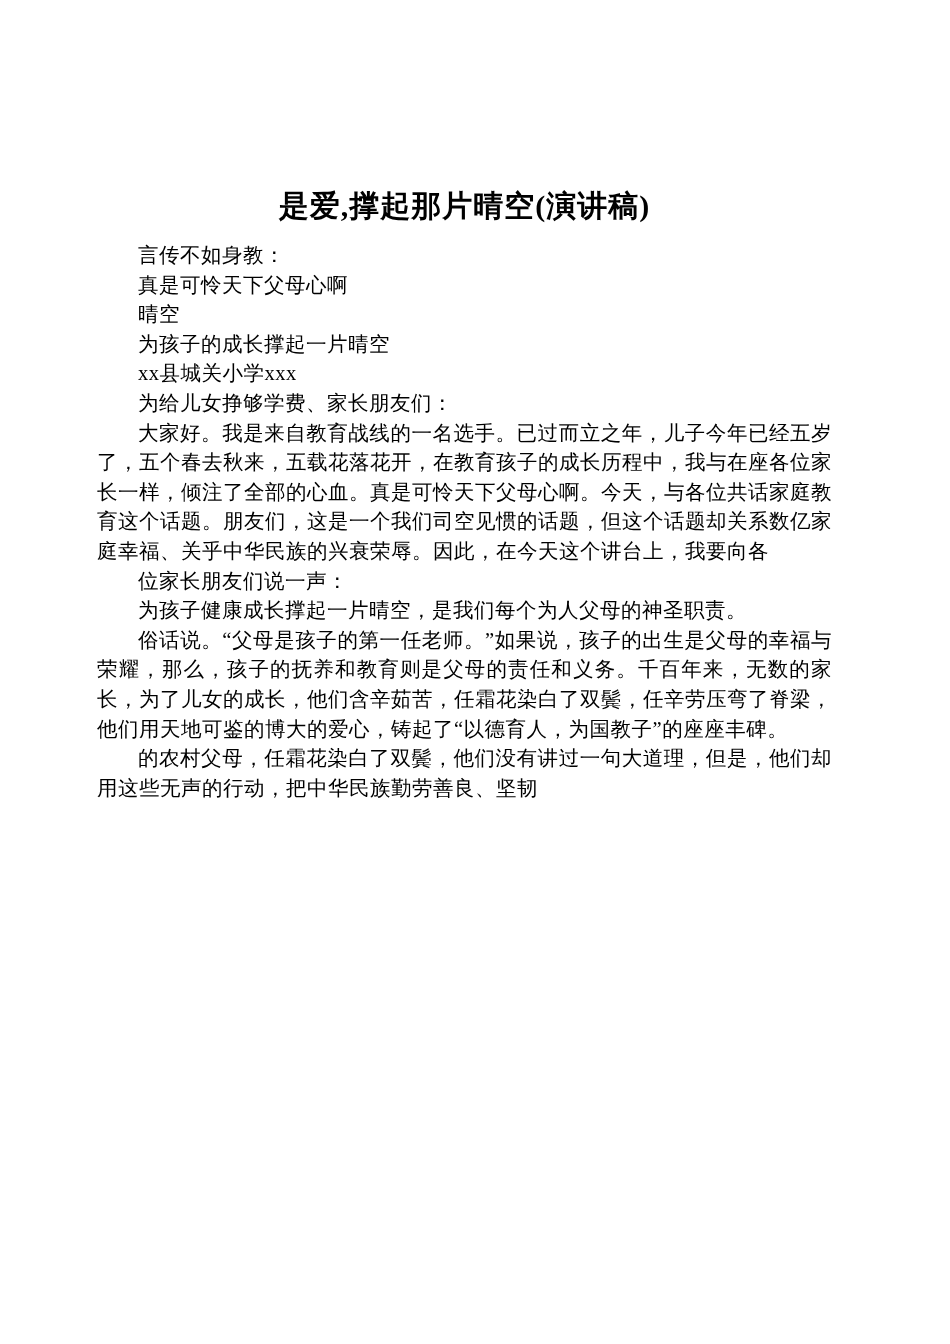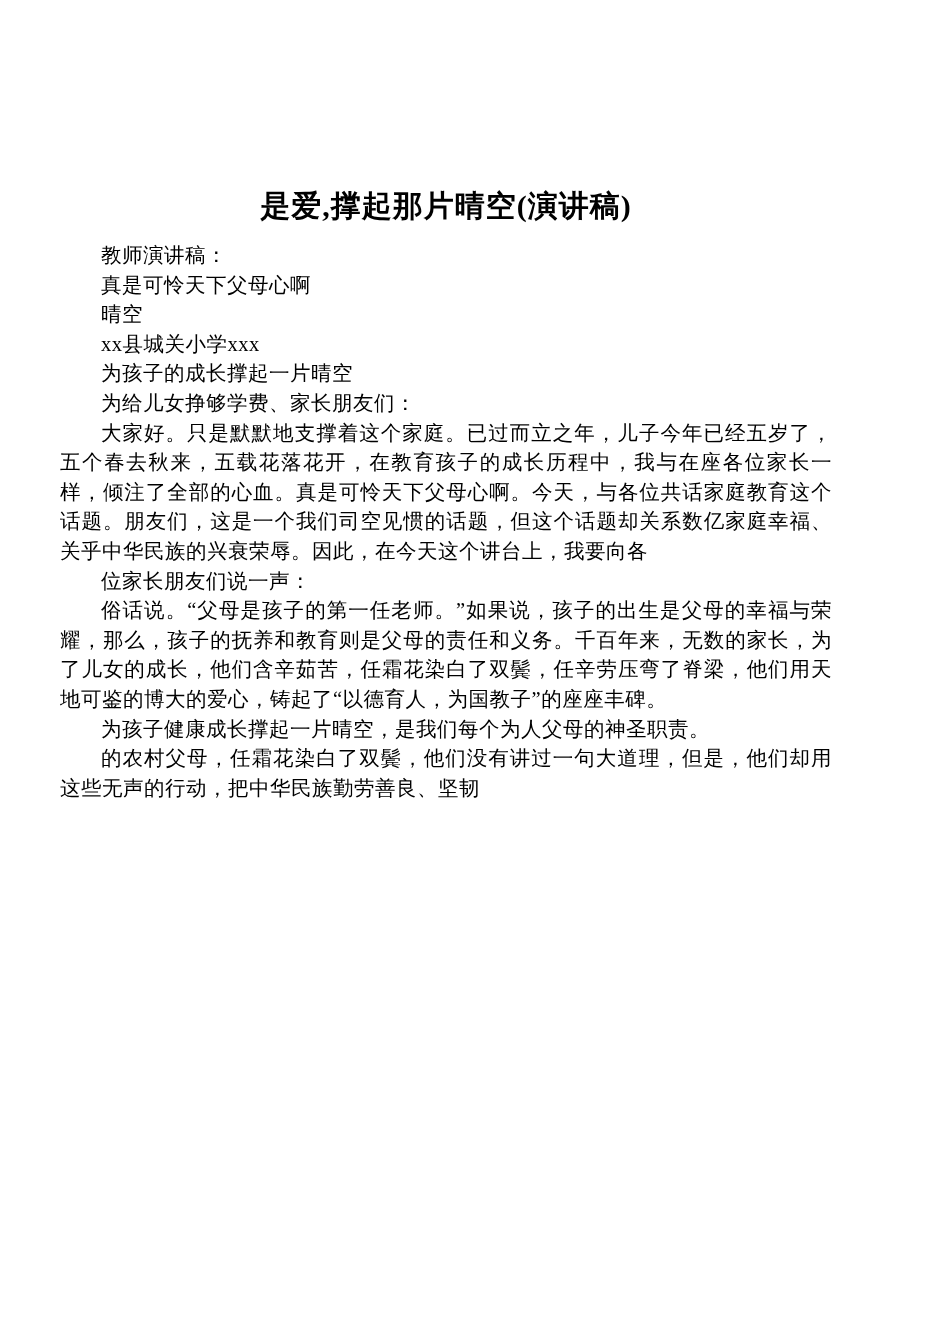--- a/index.html
+++ b/index.html
@@ -6,21 +6,21 @@
     margin: 0;
     padding: 0;
     background: #ffffff;
   }
   .page {
     position: relative;
     width: 950px;
     height: 1180px;
     background: #ffffff;
     box-sizing: border-box;
-    padding: 186px 118px 0 60px;
+    padding: 186px 118px 0 97px;
     font-family: "Liberation Serif", "DejaVu Serif", serif;
     color: #000000;
     overflow: hidden;
   }
   .doc-title {
     margin: 0 0 16px 0;
     font-size: 30px;
     font-weight: bold;
     text-align: center;
     letter-spacing: 1px;
@@ -45,30 +45,30 @@
   }
 </style>
 </head>
 <body>
 
 <div class="page">
 
   <h1 class="doc-title">是爱,撑起那片晴空(演讲稿)</h1>
 
   <div class="doc-body">
-    <p>教师演讲稿：</p>
+    <p>言传不如身教：</p>
     <p>真是可怜天下父母心啊</p>
     <p>晴空</p>
+    <p>为孩子的成长撑起一片晴空</p>
     <p>xx县城关小学xxx</p>
-    <p>为孩子的成长撑起一片晴空</p>
     <p>为给儿女挣够学费、家长朋友们：</p>
-    <p>大家好。只是默默地支撑着这个家庭。已过而立之年，儿子今年已经五岁了，五个春去秋来，五载花落花开，在教育孩子的成长历程中，我与在座各位家长一样，倾注了全部的心血。真是可怜天下父母心啊。今天，与各位共话家庭教育这个话题。朋友们，这是一个我们司空见惯的话题，但这个话题却关系数亿家庭幸福、关乎中华民族的兴衰荣辱。因此，在今天这个讲台上，我要向各</p>
+    <p>大家好。我是来自教育战线的一名选手。已过而立之年，儿子今年已经五岁了，五个春去秋来，五载花落花开，在教育孩子的成长历程中，我与在座各位家长一样，倾注了全部的心血。真是可怜天下父母心啊。今天，与各位共话家庭教育这个话题。朋友们，这是一个我们司空见惯的话题，但这个话题却关系数亿家庭幸福、关乎中华民族的兴衰荣辱。因此，在今天这个讲台上，我要向各</p>
     <p>位家长朋友们说一声：</p>
+    <p>为孩子健康成长撑起一片晴空，是我们每个为人父母的神圣职责。</p>
     <p>俗话说。“父母是孩子的第一任老师。”如果说，孩子的出生是父母的幸福与荣耀，那么，孩子的抚养和教育则是父母的责任和义务。千百年来，无数的家长，为了儿女的成长，他们含辛茹苦，任霜花染白了双鬓，任辛劳压弯了脊梁，他们用天地可鉴的博大的爱心，铸起了“以德育人，为国教子”的座座丰碑。</p>
-    <p>为孩子健康成长撑起一片晴空，是我们每个为人父母的神圣职责。</p>
     <p>的农村父母，任霜花染白了双鬓，他们没有讲过一句大道理，但是，他们却用这些无声的行动，把中华民族勤劳善良、坚韧</p>
   </div>
 
   <div class="page-footer">
     <span>第1页  共3页</span>
   </div>
 
 </div>
 
 </body></html>

